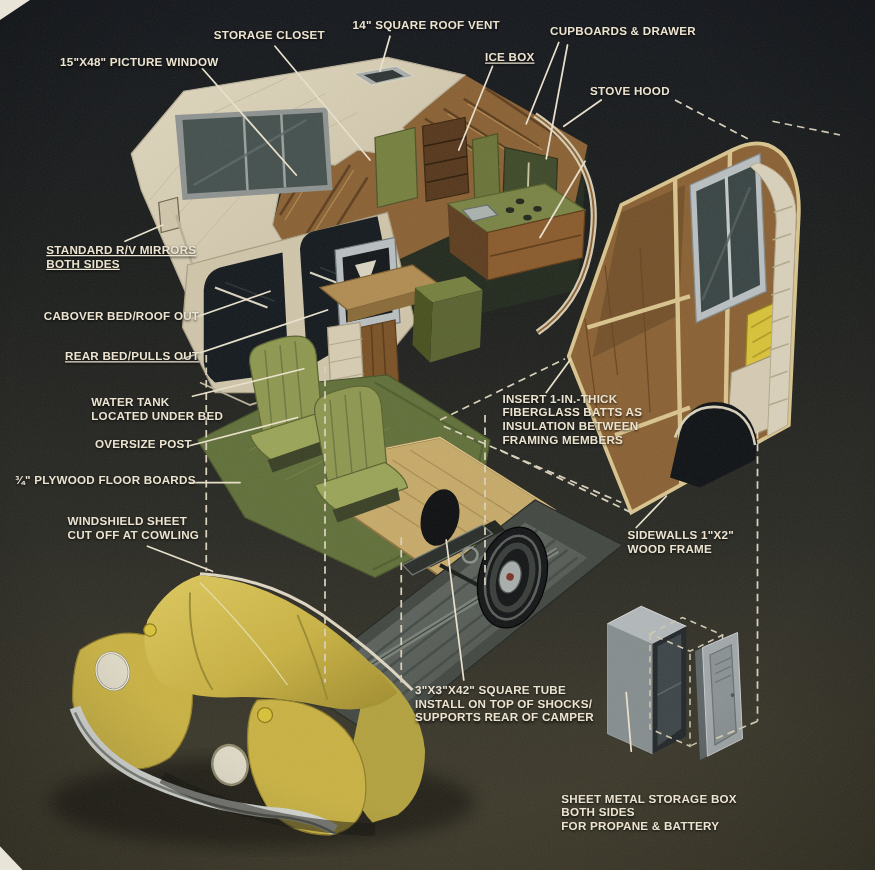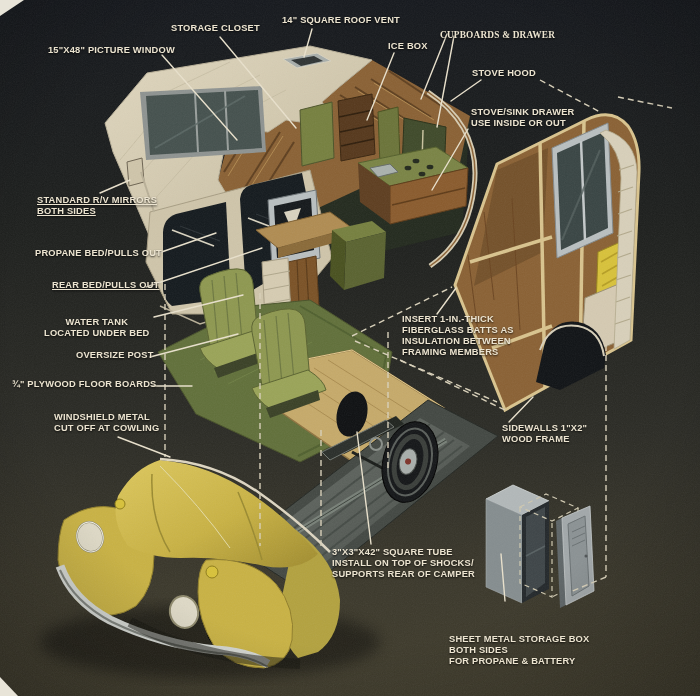--- a/index.html
+++ b/index.html
@@ -365,34 +365,32 @@
 
   <rect width="700" height="696" fill="url(#vign)"></rect>
   <rect width="700" height="696" fill="#808080" filter="url(#grain)" opacity="0.5"></rect>
   <polygon points="0,0 24,0 0,16" fill="#e8e4d8"></polygon>
   <polygon points="0,696 0,677 18,696" fill="#e8e4d8"></polygon>
 </svg>
 
 <div class="lbl" style="left:48px;top:45px;">15"X48" PICTURE WINDOW</div>
 <div class="lbl" style="left:171px;top:23px;">STORAGE CLOSET</div>
 <div class="lbl" style="left:282px;top:15px;">14" SQUARE ROOF VENT</div>
-<div class="lbl" style="left:440px;top:30px;font-family:Liberation Serif, serif;">CUPBOARDS &amp; DRAWER</div>
-<div class="lbl" style="left:388px;top:41px;">ICE BOX</div>
+<div class="lbl" style="left:440px;top:20px;">CUPBOARDS &amp; DRAWER</div>
+<div class="lbl" style="left:388px;top:41px;text-decoration:underline;">ICE BOX</div>
 <div class="lbl" style="left:472px;top:68px;">STOVE HOOD</div>
-<div class="lbl" style="left:471px;top:107px;">STOVE/SINK DRAWER
-USE INSIDE OR OUT</div>
 <div class="lbl" style="left:37px;top:195px;text-decoration:underline;">STANDARD R/V MIRRORS
 BOTH SIDES</div>
-<div class="lbl" style="left:35px;top:248px;">PROPANE BED/PULLS OUT</div>
+<div class="lbl" style="left:35px;top:248px;">CABOVER BED/ROOF OUT</div>
 <div class="lbl" style="left:52px;top:280px;text-decoration:underline;">REAR BED/PULLS OUT</div>
-<div class="lbl" style="left:44px;top:317px;text-align:center;">WATER TANK
+<div class="lbl" style="left:73px;top:317px;">WATER TANK
 LOCATED UNDER BED</div>
 <div class="lbl" style="left:76px;top:350px;">OVERSIZE POST</div>
 <div class="lbl" style="left:12px;top:379px;">¾" PLYWOOD FLOOR BOARDS</div>
-<div class="lbl" style="left:54px;top:412px;">WINDSHIELD METAL
+<div class="lbl" style="left:54px;top:412px;">WINDSHIELD SHEET
 CUT OFF AT COWLING</div>
 <div class="lbl" style="left:402px;top:314px;">INSERT 1-IN.-THICK
 FIBERGLASS BATTS AS
 INSULATION BETWEEN
 FRAMING MEMBERS</div>
 <div class="lbl" style="left:502px;top:423px;">SIDEWALLS 1"X2"
 WOOD FRAME</div>
 <div class="lbl" style="left:332px;top:547px;">3"X3"X42" SQUARE TUBE
 INSTALL ON TOP OF SHOCKS/
 SUPPORTS REAR OF CAMPER</div>

